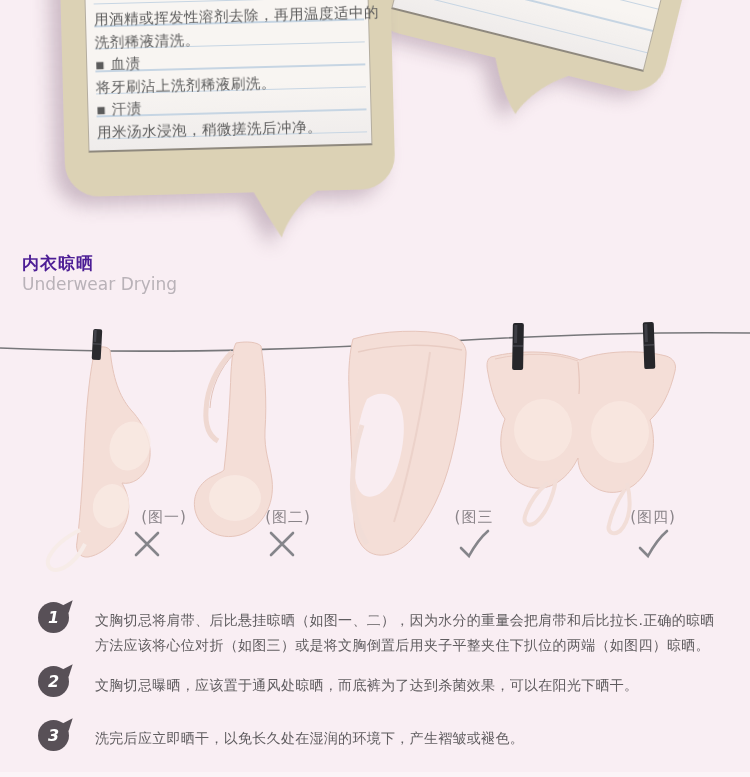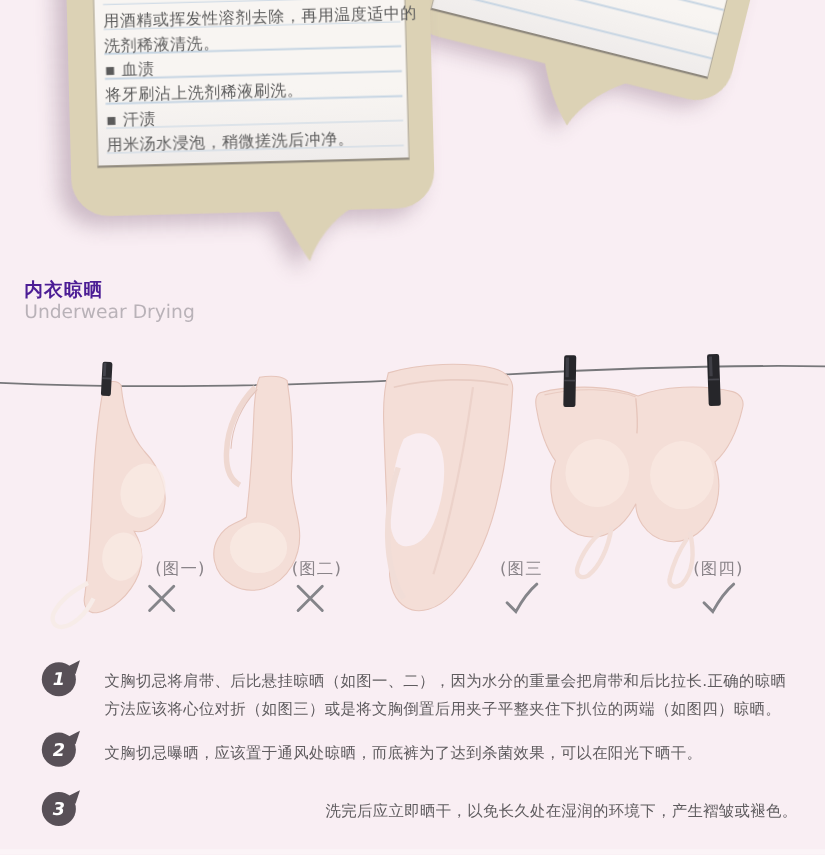--- a/index.html
+++ b/index.html
@@ -40,21 +40,21 @@
   
   .badge{position:absolute;left:38px;width:31px;height:31px;border-radius:50%;
       background:#585057;color:#fff;display:flex;align-items:center;justify-content:center;
       font-size:16px;font-style:italic;font-weight:bold;z-index:5;}
   .badge::after{content:"";position:absolute;right:-2px;top:-4px;width:0;height:0;
       border-bottom:13px solid #585057;border-left:13px solid transparent;transform:rotate(18deg);}
   .instr-text{position:absolute;left:95px;width:630px;font-size:14px;line-height:24.5px;
       color:#5f5c5f;letter-spacing:.3px;z-index:5;}
   #instr-1-badge{top:602px;} #instr-1-text{top:577px;margin-top:31px;}
   #instr-2-badge{top:666px;} #instr-2-text{top:673px;}
-  #instr-3-badge{top:720px;} #instr-3-text{top:726px;text-align:right;}
+  #instr-3-badge{top:720px;} #instr-3-text{top:726px;}
 
   .bottom-strip{position:absolute;left:0;bottom:0;width:750px;height:5px;background:#fbf4f7;z-index:6;}
 </style>
 </head>
 <body>
 
 <div class="page">
 
   <div class="bubble bubble-right">
     <svg class="tail" style="left:130px;bottom:-52px;" width="85" height="54" viewBox="0 0 85 54">

